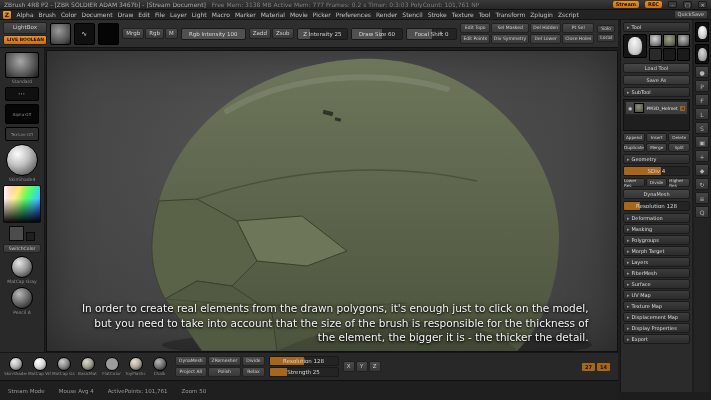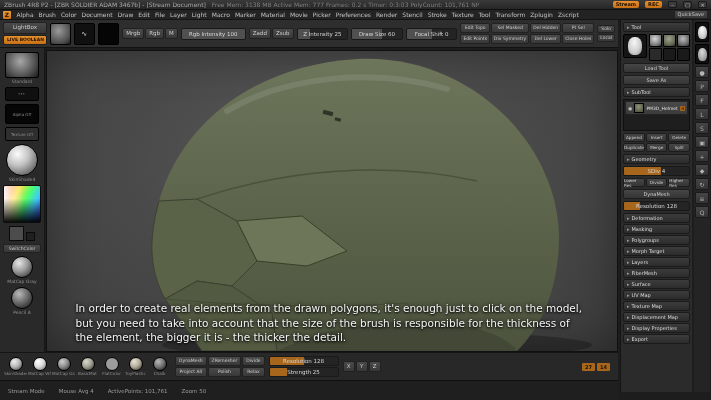--- a/index.html
+++ b/index.html
@@ -73,21 +73,21 @@
   .switchcolor{width:38px;height:9px;font-size:4.5px}
   .mini-sphere{width:22px;height:22px;border-radius:50%;border:1px solid #000;
     background:radial-gradient(circle at 35% 30%,#e6e6e6,#9a9a9a 45%,#4a4a4a 80%,#222)}
   .mini-sphere.dark{background:radial-gradient(circle at 35% 30%,#b9b9b9,#6d6d6d 45%,#323232 80%,#151515)}
 
   
   #canvas{position:absolute;left:46px;top:50px;width:572px;height:302px;
     border:1px solid #101010;background:radial-gradient(ellipse at 48% 38%,#595959 0%,#4a4a4a 45%,#3c3c3c 100%);
     box-shadow:inset 0 0 45px rgba(0,0,0,0.35);overflow:hidden}
   #canvas svg{position:absolute;left:0;top:0}
-  #subtitle{position:absolute;left:5%;right:5%;bottom:7px;text-align:left;font-size:10.5px;
+  #subtitle{position:absolute;left:5%;right:5%;bottom:7px;text-align:right;font-size:10.5px;
     line-height:1.35;color:#f5f5f5;text-shadow:0 1px 2px #000,0 0 4px #000}
 
   
   #righttray{position:absolute;left:620px;top:20px;width:72px;height:372px;background:#2b2b2b;
     border-left:1px solid #151515;padding:2px;display:flex;flex-direction:column;gap:2px;font-size:5.5px;overflow:hidden}
   .bar{height:10px;background:linear-gradient(#464646,#353535);border:1px solid #1c1c1c;border-radius:2px;
     display:flex;align-items:center;justify-content:center;font-size:5px;color:#cfcfcf;flex:0 0 auto}
   .hdr{height:10px;background:linear-gradient(#3c3c3c,#2c2c2c);border:1px solid #1a1a1a;border-radius:2px;
     display:flex;align-items:center;padding-left:3px;font-size:5px;color:#ddd;flex:0 0 auto}
   .hdr::before{content:"▸";font-size:5px;color:#9a9a9a;margin-right:2px}

